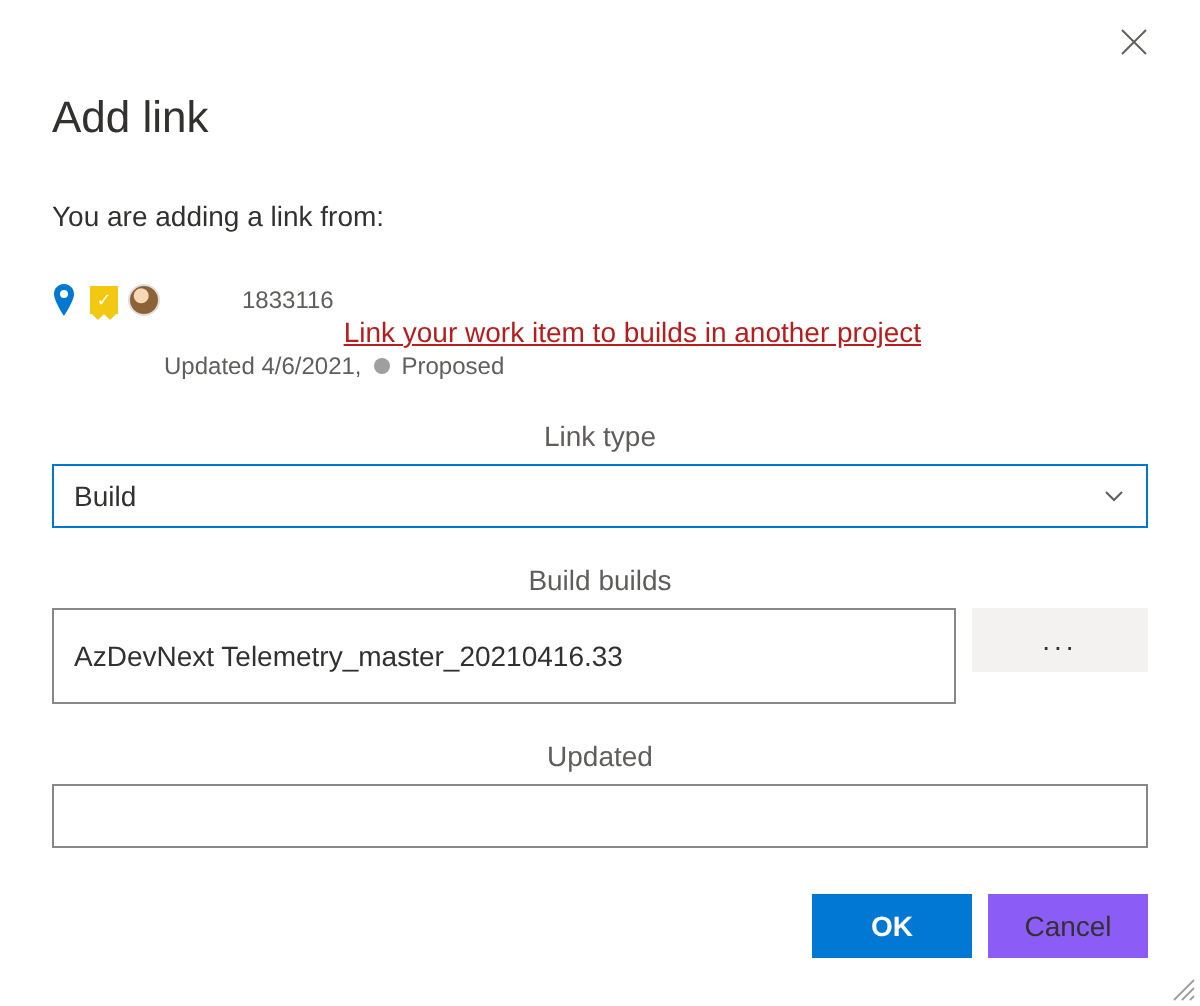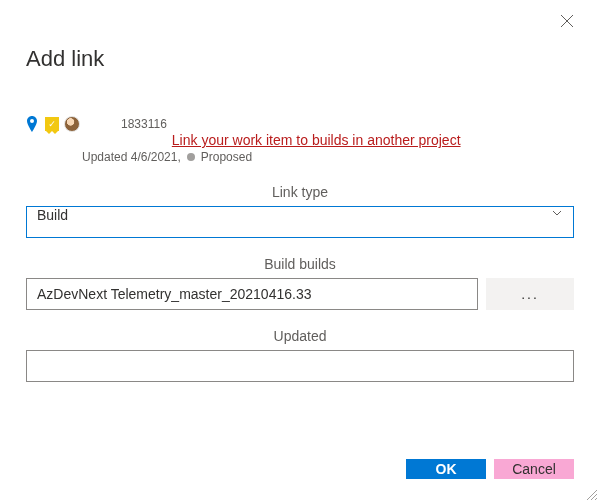--- a/index.html
+++ b/index.html
@@ -82,35 +82,36 @@
     .field-label {
       font-size: 14px;
       color: #605e5c;
       margin-bottom: 6px;
       text-align: center;
     }
     .select-wrap {
       border: 1px solid #0078d4;
       height: 32px;
       display: flex;
+      align-items: center;
       padding: 0 10px;
       margin-bottom: 18px;
       position: relative;
     }
     .select-value { flex: 1; font-size: 14px; color: #323130; }
     .chevron { color: #605e5c; width: 12px; height: 12px; }
     .chevron svg { width: 12px; height: 12px; display: block; }
     .build-row {
       display: flex;
       gap: 8px;
       margin-bottom: 18px;
     }
     .text-input {
       flex: 1;
-      height: 32px;
+      height: 48px;
       border: 1px solid #8a8886;
       padding: 0 10px;
       font-size: 14px;
       font-family: inherit;
       color: #323130;
       outline: none;
     }
     .browse-btn {
       width: 88px;
       height: 32px;
@@ -132,29 +133,29 @@
     }
     .footer {
       position: absolute;
       bottom: 24px;
       right: 26px;
       display: flex;
       gap: 8px;
     }
     .btn {
       min-width: 80px;
-      height: 20px;
+      height: 32px;
       border: none;
       font-size: 14px;
       font-family: inherit;
       cursor: pointer;
       padding: 0 18px;
     }
     .btn-primary { background: #0078d4; color: #fff; font-weight: 600; }
-    .btn-secondary { background: #f9a8d4; color: #323130; }
+    .btn-secondary { background: #8b5cf6; color: #323130; }
     .resize-grip {
       position: absolute;
       bottom: 2px; right: 2px;
       width: 14px; height: 14px;
       color: #a19f9d;
       cursor: nwse-resize;
     }
     .resize-grip svg { width: 14px; height: 14px; display: block; }
   </style>
 </head>
@@ -163,20 +164,21 @@
 <div class="dialog">
   <div class="close-btn">
     <svg viewBox="0 0 14 14">
         <line x1="1" y1="1" x2="13" y2="13" stroke="currentColor" stroke-width="1"></line>
         <line x1="13" y1="1" x2="1" y2="13" stroke="currentColor" stroke-width="1"></line>
       </svg>
   </div>
 
   <h1 class="title">Add link</h1>
 
+  <div class="from-text">You are adding a link from:</div>
 
   <div class="wi-row">
     <span class="pin-icon">
       <svg viewBox="0 0 12 16">
           <path d="M6 0C3.2 0 1 2.2 1 5c0 3.5 5 11 5 11s5-7.5 5-11c0-2.8-2.2-5-5-5zm0 7a2 2 0 110-4 2 2 0 010 4z" fill="currentColor"></path>
         </svg>
     </span>
     <span class="badge-icon">
         <span class="check">✓</span>
       </span>

